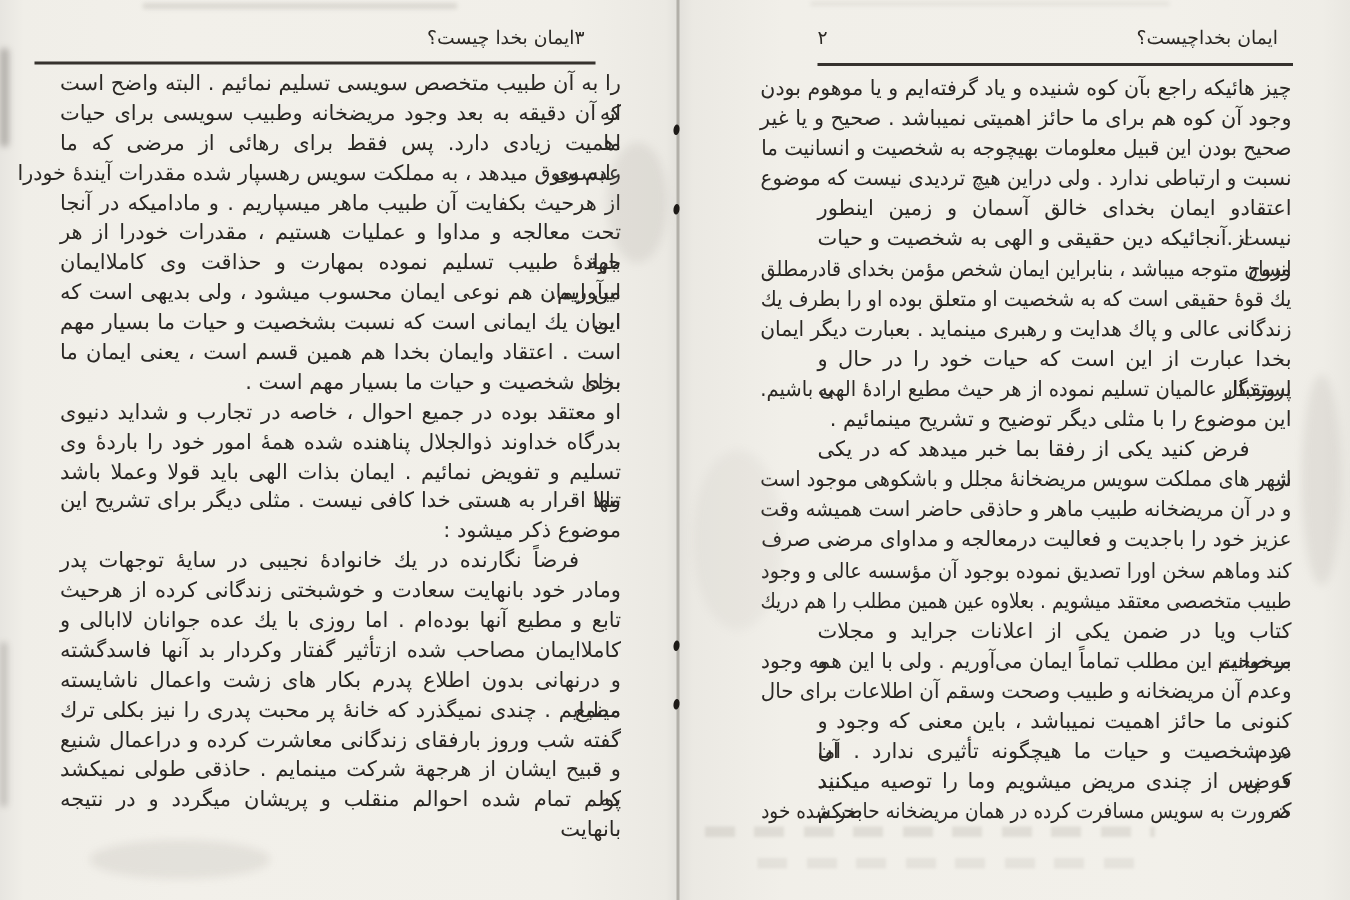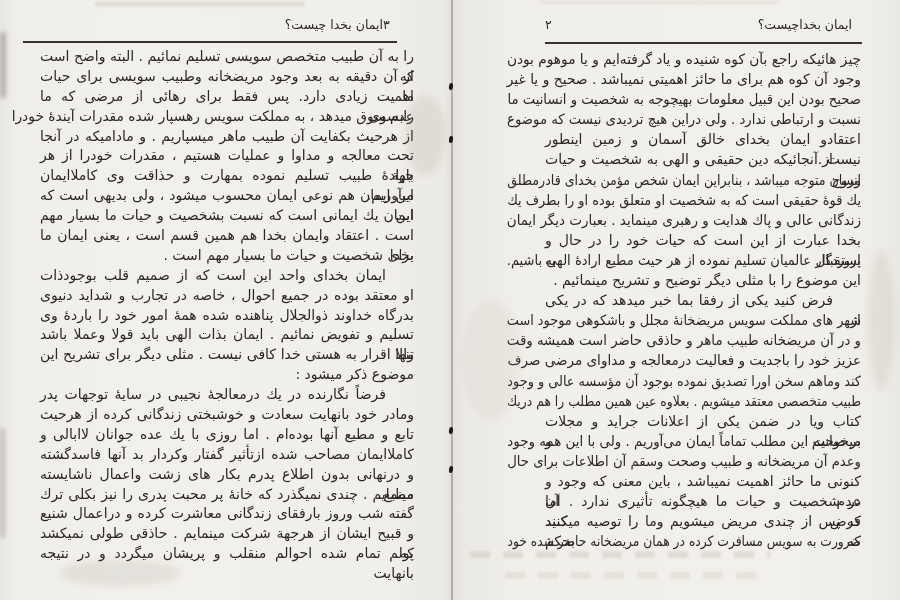--- a/index.html
+++ b/index.html
@@ -77,27 +77,26 @@
       <div class="line" style="">از آن دقیقه به بعد وجود مریضخانه وطبیب سویسی برای حیات ما</div>
       <div class="line" style="">اهمیت زیادی دارد. پس فقط برای رهائی از مرضی که ما رابسوی</div>
       <div class="line" style="white-space: nowrap; transform-origin: right center; transform: scaleX(0.984211);">عدم سوق میدهد ، به مملکت سویس رهسپار شده مقدرات آیندهٔ خودرا</div>
       <div class="line" style="">از هرحیث بکفایت آن طبیب ماهر میسپاریم . و مادامیکه در آنجا</div>
       <div class="line" style="">تحت معالجه و مداوا و عملیات هستیم ، مقدرات خودرا از هر جهة</div>
       <div class="line" style="">بارادهٔ طبیب تسلیم نموده بمهارت و حذاقت وی کاملاایمان میآوریم.</div>
       <div class="line" style="">این ایمان هم نوعی ایمان محسوب میشود ، ولی بدیهی است که این</div>
       <div class="line" style="">ایمان یك ایمانی است که نسبت بشخصیت و حیات ما بسیار مهم</div>
       <div class="line" style="">است . اعتقاد وایمان بخدا هم همین قسم است ، یعنی ایمان ما بخدا</div>
       <div class="line end" style="">برای شخصیت و حیات ما بسیار مهم است .</div>
-      <div class="line indent" style="">ایمان بخدای واحد این است که از صمیم قلب بوجودذات</div>
       <div class="line" style="">او معتقد بوده در جمیع احوال ، خاصه در تجارب و شداید دنیوی</div>
       <div class="line" style="">بدرگاه خداوند ذوالجلال پناهنده شده همهٔ امور خود را باردهٔ وی</div>
       <div class="line" style="">تسلیم و تفویض نمائیم . ایمان بذات الهی باید قولا وعملا باشد والا</div>
       <div class="line" style="">تنها اقرار به هستی خدا کافی نیست . مثلی دیگر برای تشریح این</div>
       <div class="line end" style="">موضوع ذکر میشود :</div>
-      <div class="line indent" style="">فرضاً نگارنده در یك درمعالجهٔ نجیبی در سایهٔ توجهات پدر</div>
+      <div class="line indent" style="">فرضاً نگارنده در یك خانوادهٔ نجیبی در سایهٔ توجهات پدر</div>
       <div class="line" style="">ومادر خود بانهایت سعادت و خوشبختی زندگانی کرده از هرحیث</div>
       <div class="line" style="">تابع و مطیع آنها بوده‌ام . اما روزی با یك عده جوانان لاابالی و</div>
       <div class="line" style="">کاملاایمان مصاحب شده ازتأثیر گفتار وکردار بد آنها فاسدگشته</div>
       <div class="line" style="">و درنهانی بدون اطلاع پدرم بکار های زشت واعمال ناشایسته مطیع</div>
       <div class="line" style="">مینمایم . چندی نمیگذرد که خانهٔ پر محبت پدری را نیز بکلی ترك</div>
       <div class="line" style="">گفته شب وروز بارفقای زندگانی معاشرت کرده و دراعمال شنیع</div>
       <div class="line" style="">و قبیح ایشان از هرجهة شرکت مینمایم . حاذقی طولی نمیکشد که</div>
       <div class="line" style="">پولم تمام شده احوالم منقلب و پریشان میگردد و در نتیجه بانهایت</div>
     </div>
 

